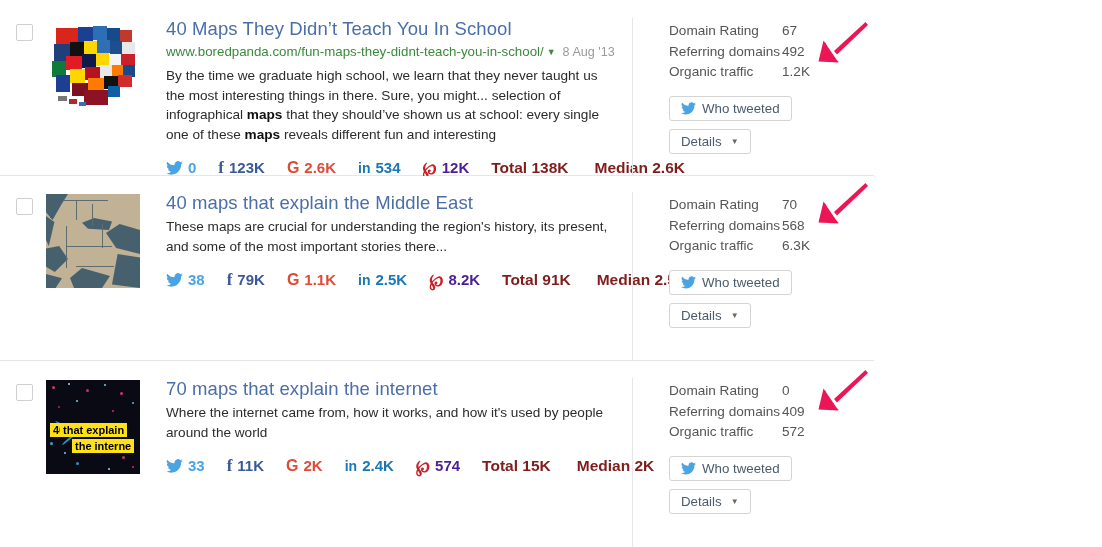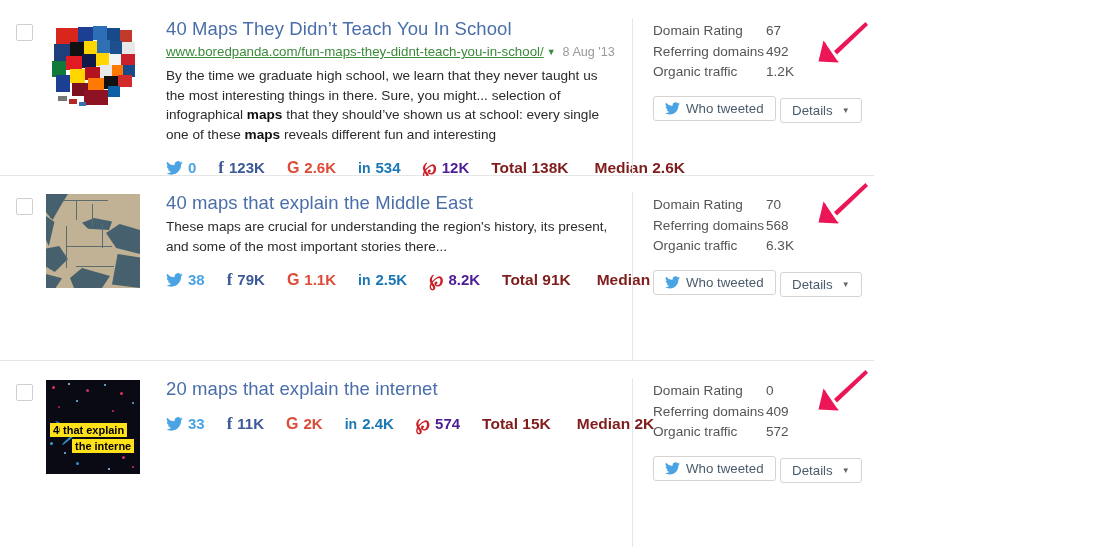--- a/index.html
+++ b/index.html
@@ -73,21 +73,21 @@
     letter-spacing: .1px;
     cursor: pointer;
   }
 
   .urlline {
     font-size: 13.3px;
     line-height: 17px;
     margin-bottom: 4px;
     white-space: nowrap;
   }
-  .urlline .url { color: #3a8a3a; text-decoration: underline; }
+  .urlline .url { color: #3a8a3a; }
   .urlline .caret {
     color:#3a8a3a; font-size:9px; margin-left:3px; position:relative; top:-1px;
   }
   .urlline .date { color:#9a9a9a; margin-left:7px; font-size:12.6px; }
 
   .desc {
     font-size: 13.6px;
     line-height: 19.6px;
     color: #2b2b2b;
     max-width: 640px;
@@ -118,21 +118,21 @@
   .glyph-fb { color:#3b5998; font-weight:bold; font-size:17px; font-family:"Liberation Serif", serif; }
   .glyph-g { color:#dd4b39; font-weight:bold; font-size:16px; font-family:"Liberation Sans", sans-serif; }
   .glyph-in { color:#1a77b5; font-weight:bold; font-size:14px; font-style:normal; }
   .glyph-pin { color:#cb2027; font-weight:bold; font-size:17px; font-family:"Liberation Serif", serif; }
 
   
   .stats-col {
     flex: 0 0 242px;
     width: 242px;
     border-left: 1px solid #e6e6e6;
-    padding-left: 20px;
+    padding-left: 36px;
     padding-top: 3px;
     align-self: stretch;
     position: relative;
   }
   .stat-row { display:flex; font-size:13.6px; line-height:20.5px; color:#555; }
   .stat-label { width: 113px; color:#555; }
   .stat-value { color:#555; }
 
   .btn {
     display:inline-flex; align-items:center; justify-content:center;
@@ -412,21 +412,22 @@
           <div class="spark" style="left:8px;top:44px;width:14px;height:2px;background:#2b7fb8;transform:rotate(35deg);"></div>
           <div class="spark" style="left:14px;top:58px;width:18px;height:2px;background:#2f90c8;transform:rotate(-40deg);"></div>
           <div class="band" style="left:4px;top:27px;margin-top:16px;">40 maps</div>
           <div class="band" style="left:14px;top:43px;">that explain</div>
           <div class="band" style="left:26px;top:59px;">the interne</div>
         </div>
       </div>
     </div>
 
     <div class="main-col">
-      <div class="title">20 maps that explain the internet</div>
+      <div class="title">70 maps that explain the internet</div>
+      <div class="desc"><span>Where the internet came from, how it works, and how it's used by people around the world</span></div>
 
       <div class="metrics">
         <div class="m m-tw">
           <span class="ico">
             <svg width="17" height="14" viewBox="0 0 24 20">
                 <path fill="#4aa3e3" d="M24 2.4c-.9.4-1.8.7-2.8.8 1-.6 1.8-1.6 2.2-2.7-1 .6-2 1-3.1 1.2A4.9 4.9 0 0 0 11.9 5c0 .4 0 .8.1 1.1A13.9 13.9 0 0 1 1.7.9 4.9 4.9 0 0 0 3.2 7.4c-.8 0-1.6-.2-2.2-.6v.1c0 2.4 1.7 4.4 3.9 4.8-.4.1-.8.2-1.3.2-.3 0-.6 0-.9-.1.6 2 2.4 3.4 4.6 3.4A9.9 9.9 0 0 1 0 17.3a13.9 13.9 0 0 0 7.5 2.2c9.1 0 14-7.5 14-14v-.7c1-.7 1.8-1.6 2.5-2.4z"></path>
               </svg>
           </span>
           <span class="val">33</span>
         </div>

